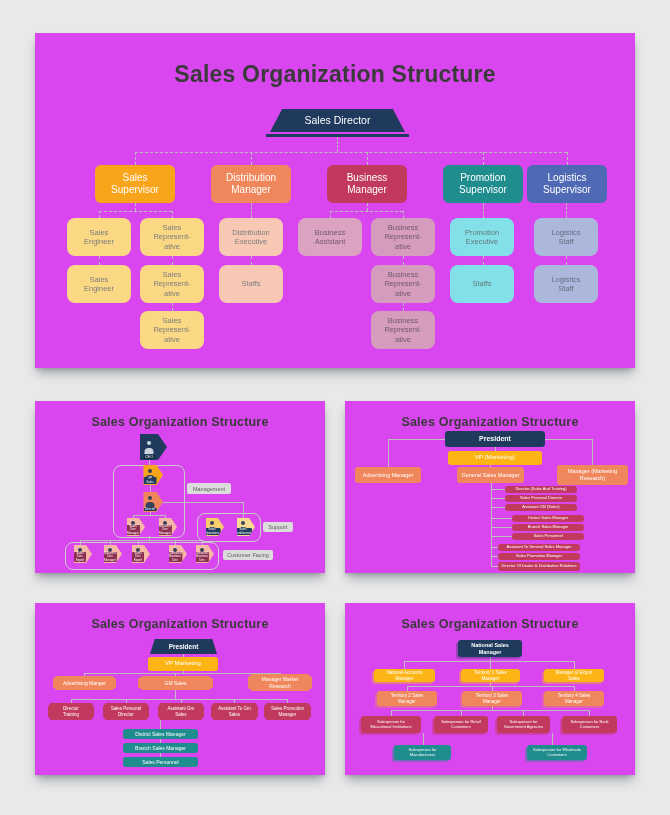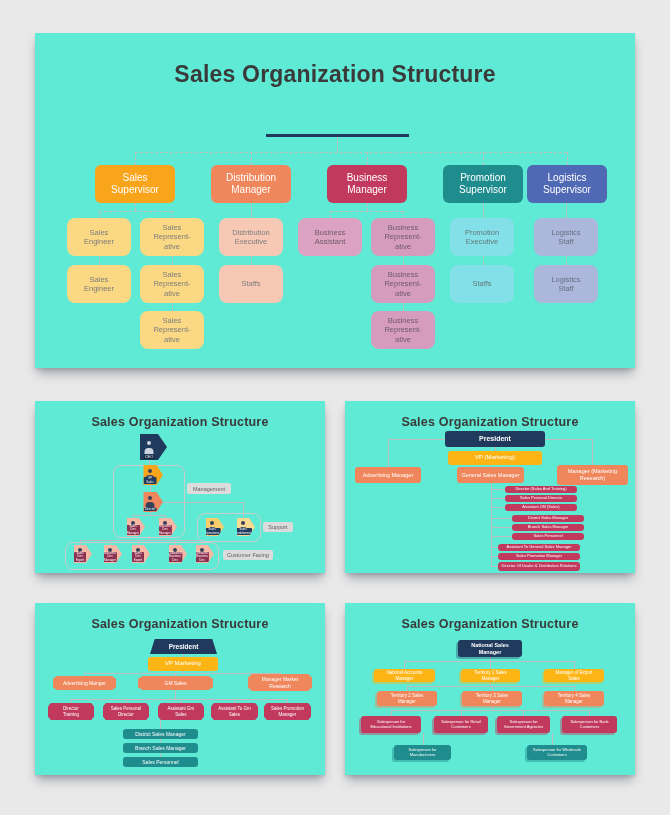--- a/index.html
+++ b/index.html
@@ -1,17 +1,17 @@
 <!DOCTYPE html>
 <html><head>
 <meta charset="utf-8">
 <style>
   html,body{margin:0;padding:0;}
   body{width:670px;height:815px;background:#e9e9e9;font-family:"Liberation Sans",sans-serif;position:relative;overflow:hidden;}
-  .slide{position:absolute;background:#5eead4;box-shadow:0 2px 3px rgba(0,0,0,.10),0 7px 10px -2px rgba(70,80,100,.45);}
+  .slide{position:absolute;background:#d946ef;box-shadow:0 2px 3px rgba(0,0,0,.10),0 7px 10px -2px rgba(70,80,100,.45);}
   .ttl{position:absolute;left:0;right:0;text-align:center;font-weight:bold;color:#3a3a3a;letter-spacing:.2px;}
   .bx{position:absolute;display:flex;align-items:center;justify-content:center;text-align:center;color:#fff;white-space:pre-line;line-height:1.22;}
   .rd{border-radius:6px;}
   .rs{border-radius:3px;}
   
   .vl{position:absolute;width:0;border-left:1px dashed #bcbcbc;}
   .hl{position:absolute;height:0;border-top:1px dashed #bcbcbc;}
   .vs{position:absolute;width:0;border-left:1px solid #bdbdbd;}
   .hs{position:absolute;height:0;border-top:1px solid #bdbdbd;}
   
@@ -28,20 +28,21 @@
   .ly-c{box-shadow:-2px 2px 0 0 rgba(193,58,94,.45);}
   .ly-t{box-shadow:-2px 2px 0 0 rgba(31,140,142,.45);}
   .ly-n{box-shadow:-2px 2px 0 0 rgba(31,58,92,.35);}
 </style>
 </head>
 <body>
 
 <div class="slide" style="left:35px;top:33px;width:600px;height:335px;">
   <div class="ttl" style="top:28px;font-size:23px;">Sales Organization Structure</div>
 
+  <div class="bx" style="left:235px;top:76px;width:135px;height:23px;background:#1f3a5c;font-size:10.5px;clip-path:polygon(9% 0,91% 0,100% 100%,0 100%);">Sales Director</div>
   <div style="position:absolute;left:231px;top:101px;width:143px;height:3px;background:#1f3a5c;"></div>
 
   <div class="vl" style="left:302px;top:104px;height:15px;"></div>
   <div class="hl" style="left:100px;top:119px;width:432px;"></div>
   <div class="vl" style="left:100px;top:119px;height:13px;"></div>
   <div class="vl" style="left:216px;top:119px;height:13px;"></div>
   <div class="vl" style="left:332px;top:119px;height:13px;"></div>
   <div class="vl" style="left:448px;top:119px;height:13px;"></div>
   <div class="vl" style="left:532px;top:119px;height:13px;"></div>
 

